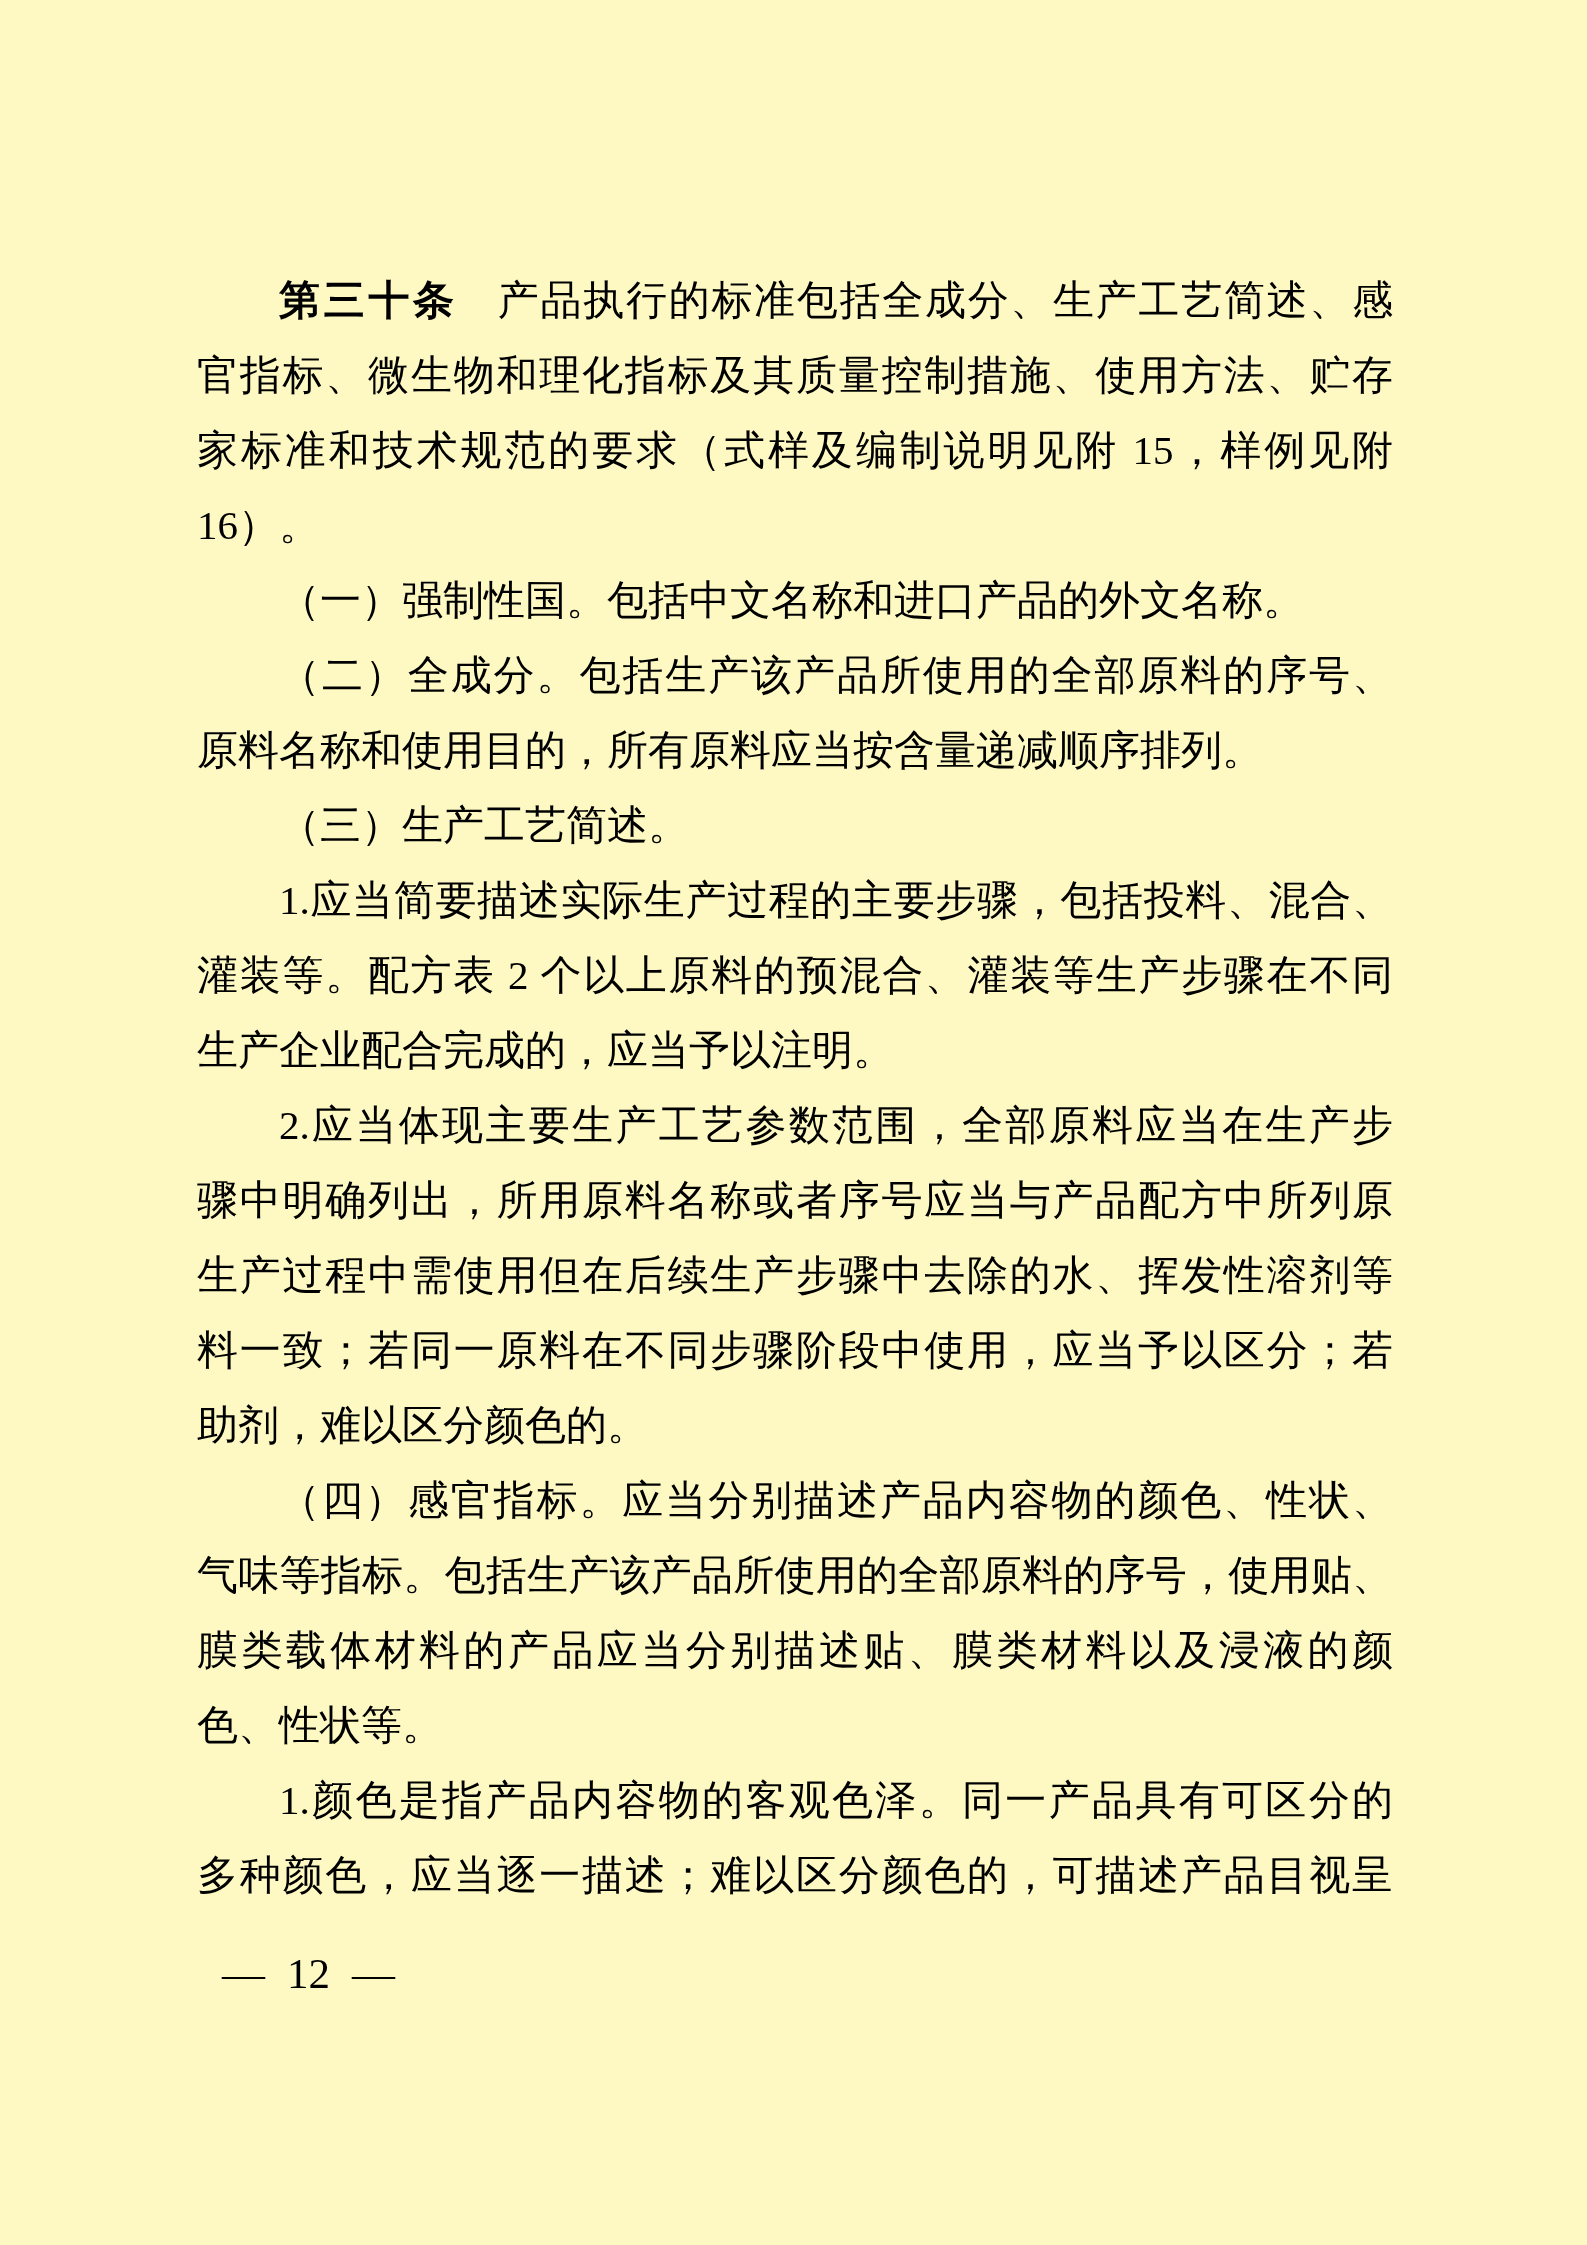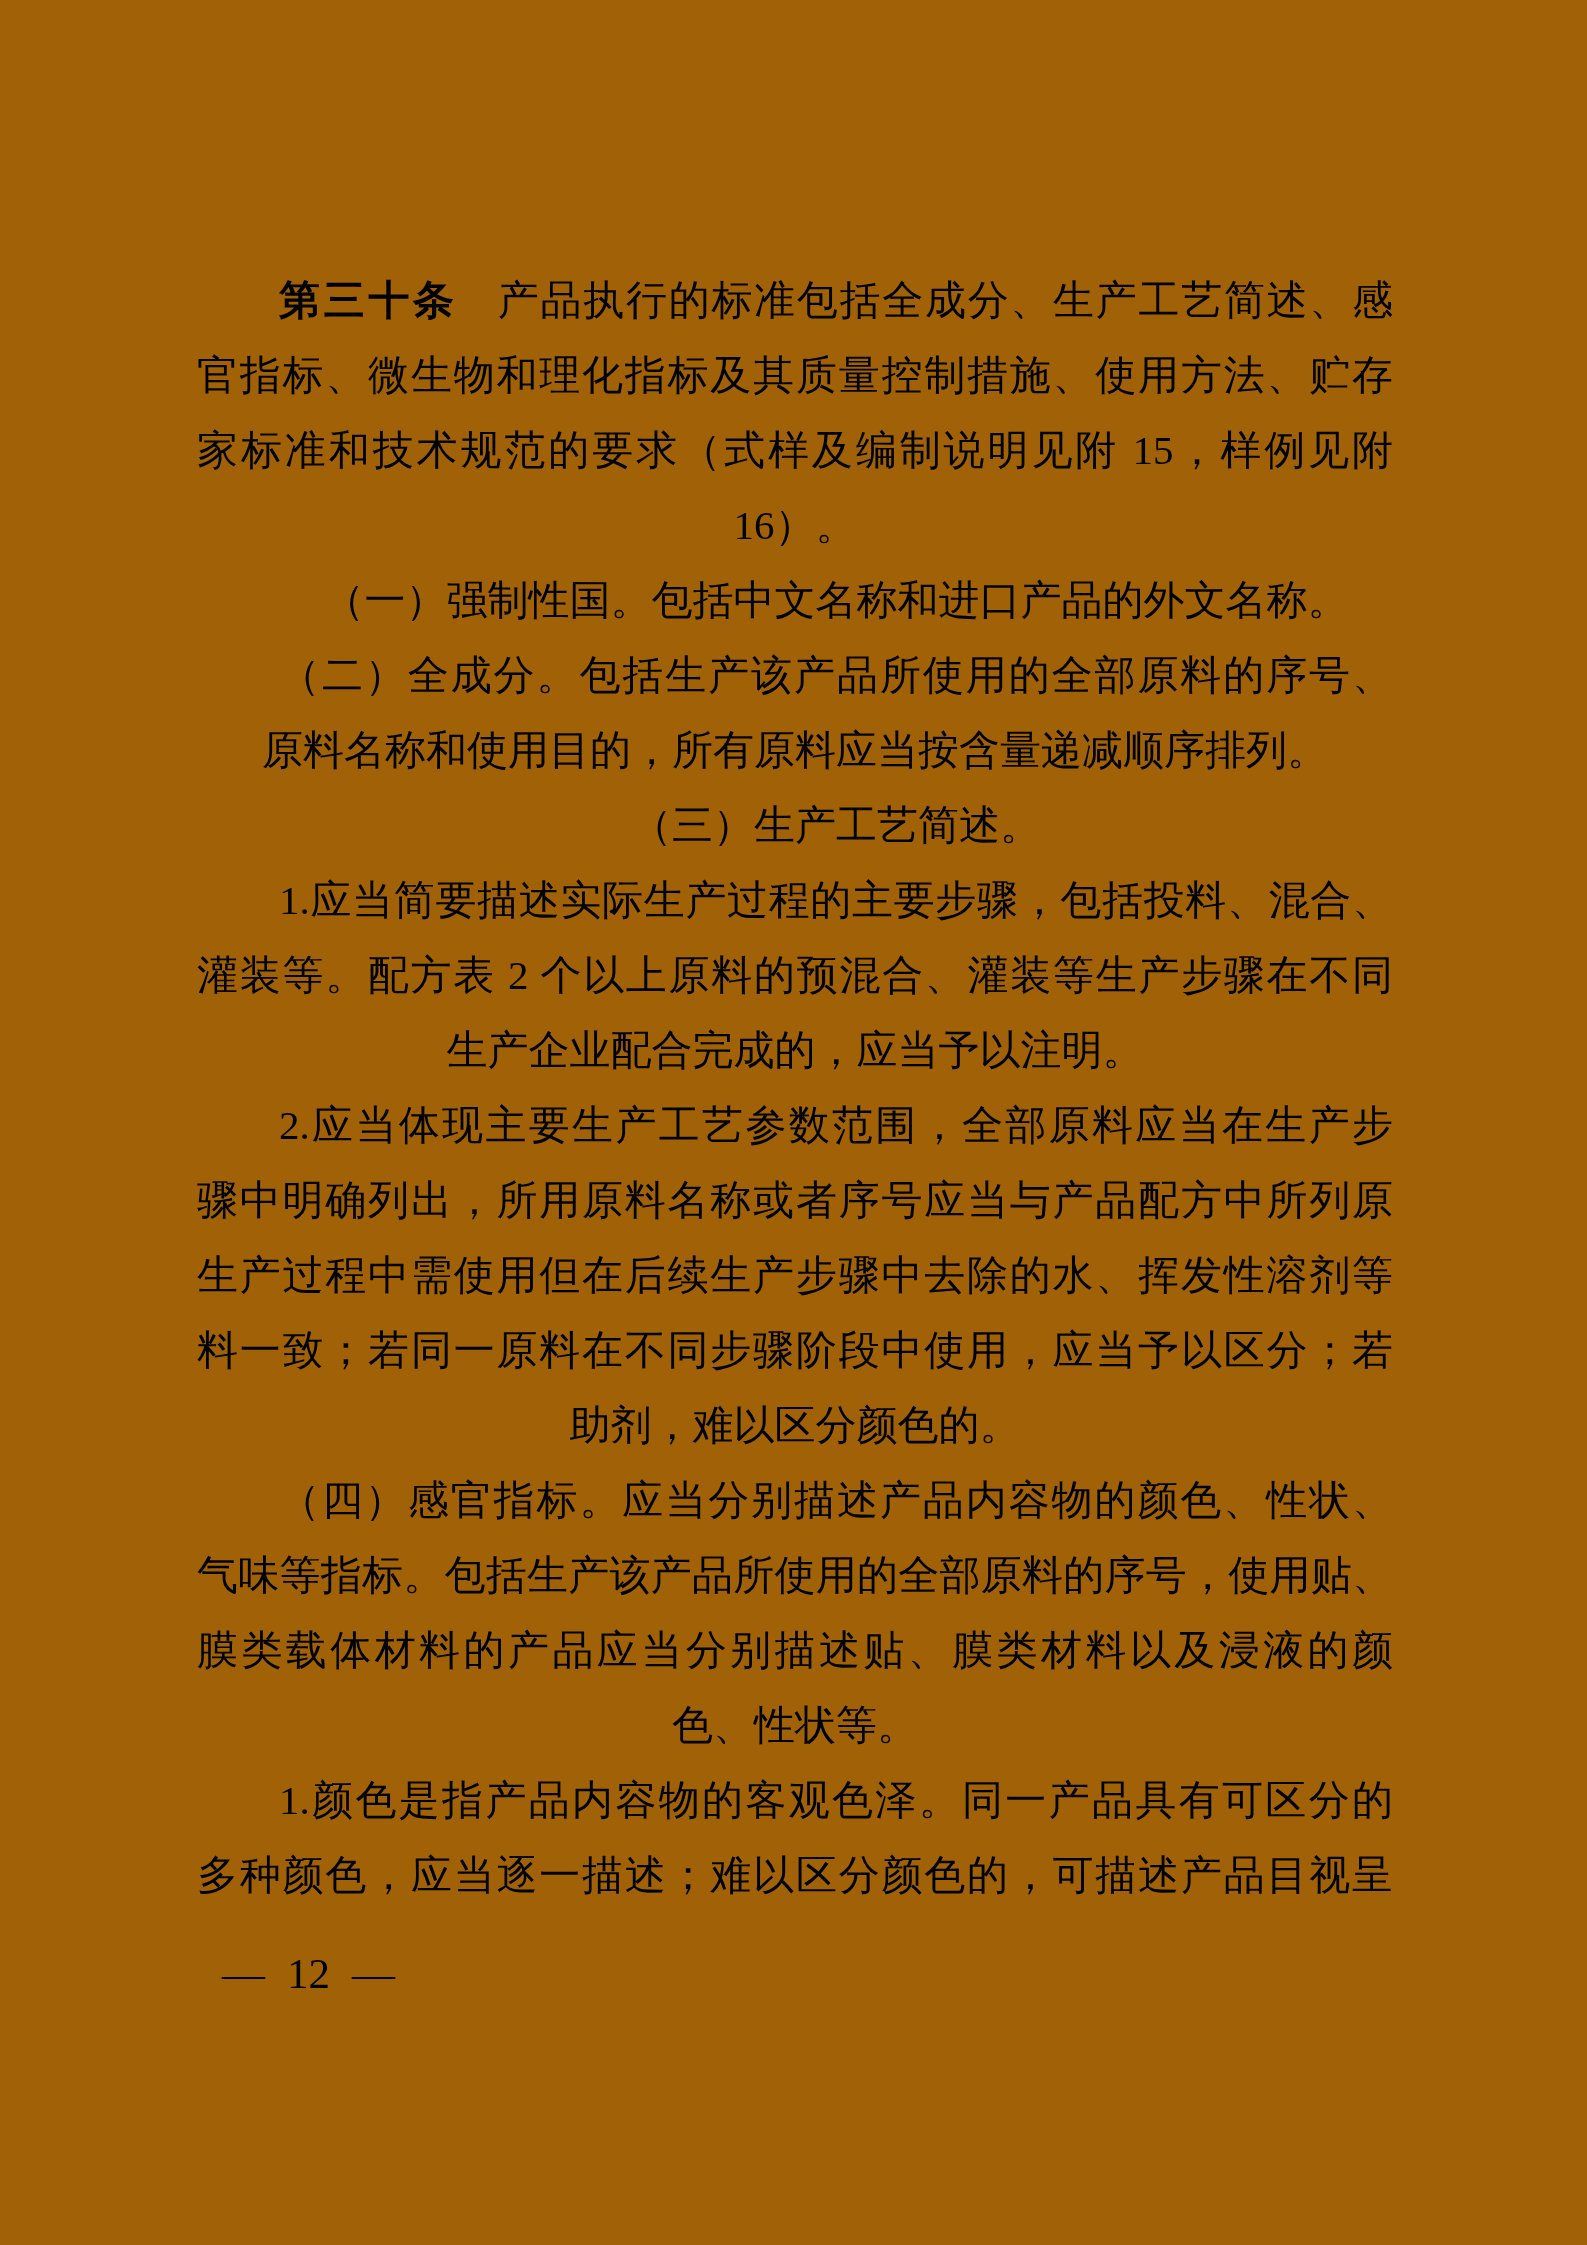--- a/index.html
+++ b/index.html
@@ -4,37 +4,37 @@
 <style>
   html, body {
     margin: 0;
     padding: 0;
     background: #ffffff;
   }
   .page {
     position: relative;
     width: 1587px;
     height: 2245px;
-    background: #a16207;
+    background: #fef9c3;
     overflow: hidden;
     font-family: "Liberation Serif", "DejaVu Serif", serif;
     color: #000000;
   }
   .body-text {
     position: absolute;
     left: 197px;
     top: 263px;
     width: 1196px;
   }
   .line {
     height: 75px;
     line-height: 75px;
     font-size: 41px;
     white-space: nowrap;
-    text-align: center;
+    text-align: left;
     letter-spacing: 0;
   }
   .line.justify {
     text-align: justify;
     text-align-last: justify;
   }
   .line.indent {
     text-indent: 82px;
   }
   .article-no {

